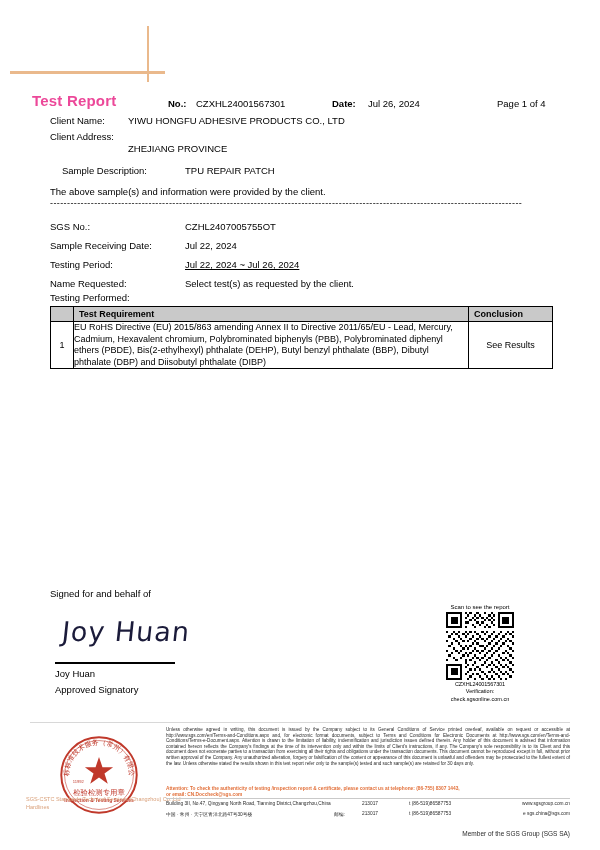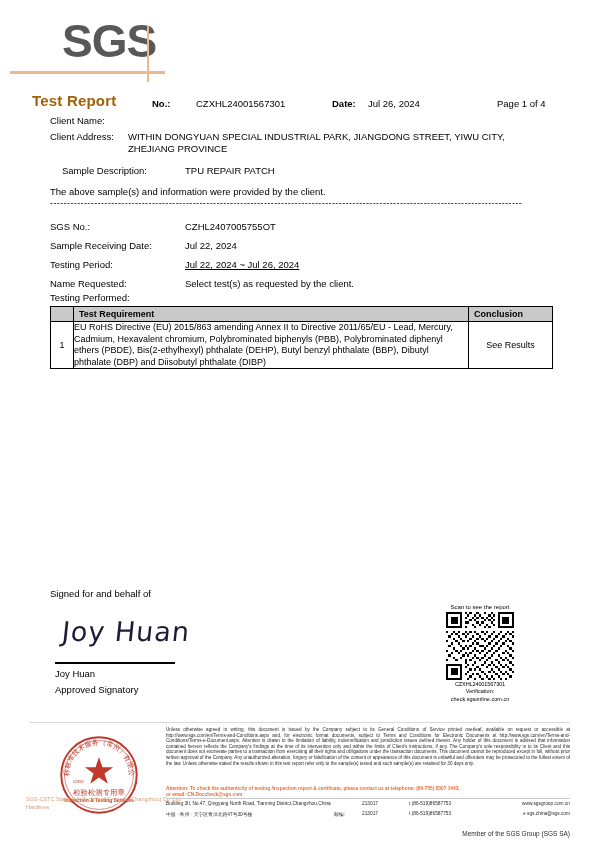--- a/index.html
+++ b/index.html
@@ -55,35 +55,35 @@
     background: #eab98c;
   }
 
   
   .title {
     position: absolute;
     left: 32px;
     top: 92px;
     font-size: 15px;
     font-weight: bold;
-    color: #a16207;
+    color: #ec4899;
     letter-spacing: 0.2px;
   }
   .hdr-label {
     position: absolute;
     font-size: 9.5px;
     font-weight: bold;
     color: #000;
   }
   .hdr-value {
     position: absolute;
     font-size: 9.5px;
     color: #000;
   }
-  .hdr-no-label { left: 152px; top: 98px; }
+  .hdr-no-label { left: 168px; top: 98px; }
   .hdr-no-value { left: 196px; top: 98px; }
   .hdr-date-label { left: 332px; top: 98px; }
   .hdr-date-value { left: 368px; top: 98px; }
   .hdr-page { left: 497px; top: 98px; }
 
   .row-label {
     position: absolute;
     left: 50px;
     font-size: 9.5px;
     color: #000;
@@ -329,35 +329,34 @@
     font-size: 6.5px;
     color: #2b2b2b;
   }
 </style>
 </head>
 <body>
 
 <div id="page">
 
   <div class="logo-wrap">
-    <div class="logo-text">SGS</div>
     <div class="logo-hline"></div>
     <div class="logo-vline"></div>
   </div>
 
   <div class="title">Test Report</div>
   <div class="hdr-label hdr-no-label">No.:</div>
   <div class="hdr-value hdr-no-value">CZXHL24001567301</div>
   <div class="hdr-label hdr-date-label">Date:</div>
   <div class="hdr-value hdr-date-value">Jul 26, 2024</div>
   <div class="hdr-value hdr-page">Page 1 of 4</div>
 
   <div class="row-label cn-label">Client Name:</div>
+  <div class="row-value cn-value">YIWU HONGFU ADHESIVE PRODUCTS CO., LTD</div>
   <div class="row-label ca-label">Client Address:</div>
-  <div class="row-value ca-value">WITHIN DONGYUAN SPECIAL INDUSTRIAL PARK, JIANGDONG STREET, YIWU CITY,</div>
   <div class="row-value ca-value2">ZHEJIANG PROVINCE</div>
 
   <div class="row-label sd-label">Sample Description:</div>
   <div class="row-value sd-value">TPU REPAIR PATCH</div>
   <div class="row-label note-line">The above sample(s) and information were provided by the client.</div>
   <div class="dashes">-------------------------------------------------------------------------------------------------------------------------------------------</div>
 
   <div class="row-label sgsno-label">SGS No.:</div>
   <div class="row-value sgsno-value">CZHL2407005755OT</div>
   <div class="row-label srd-label">Sample Receiving Date:</div>

